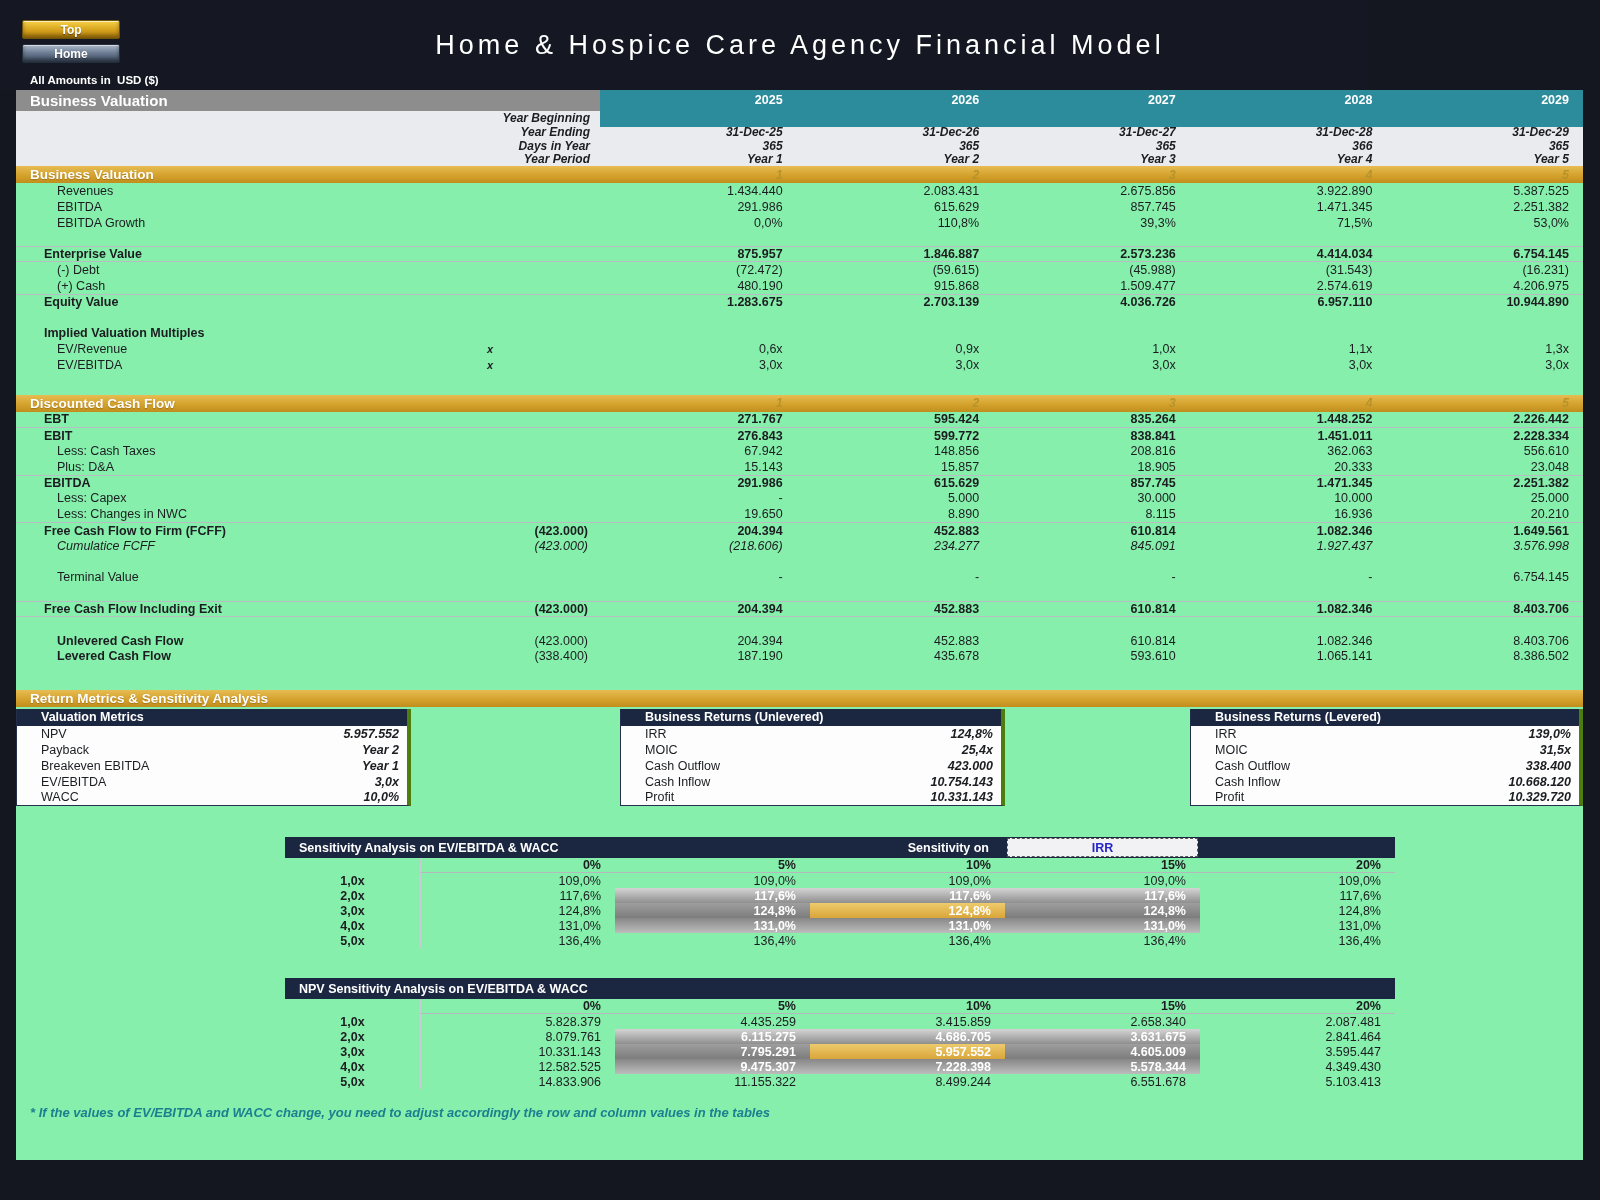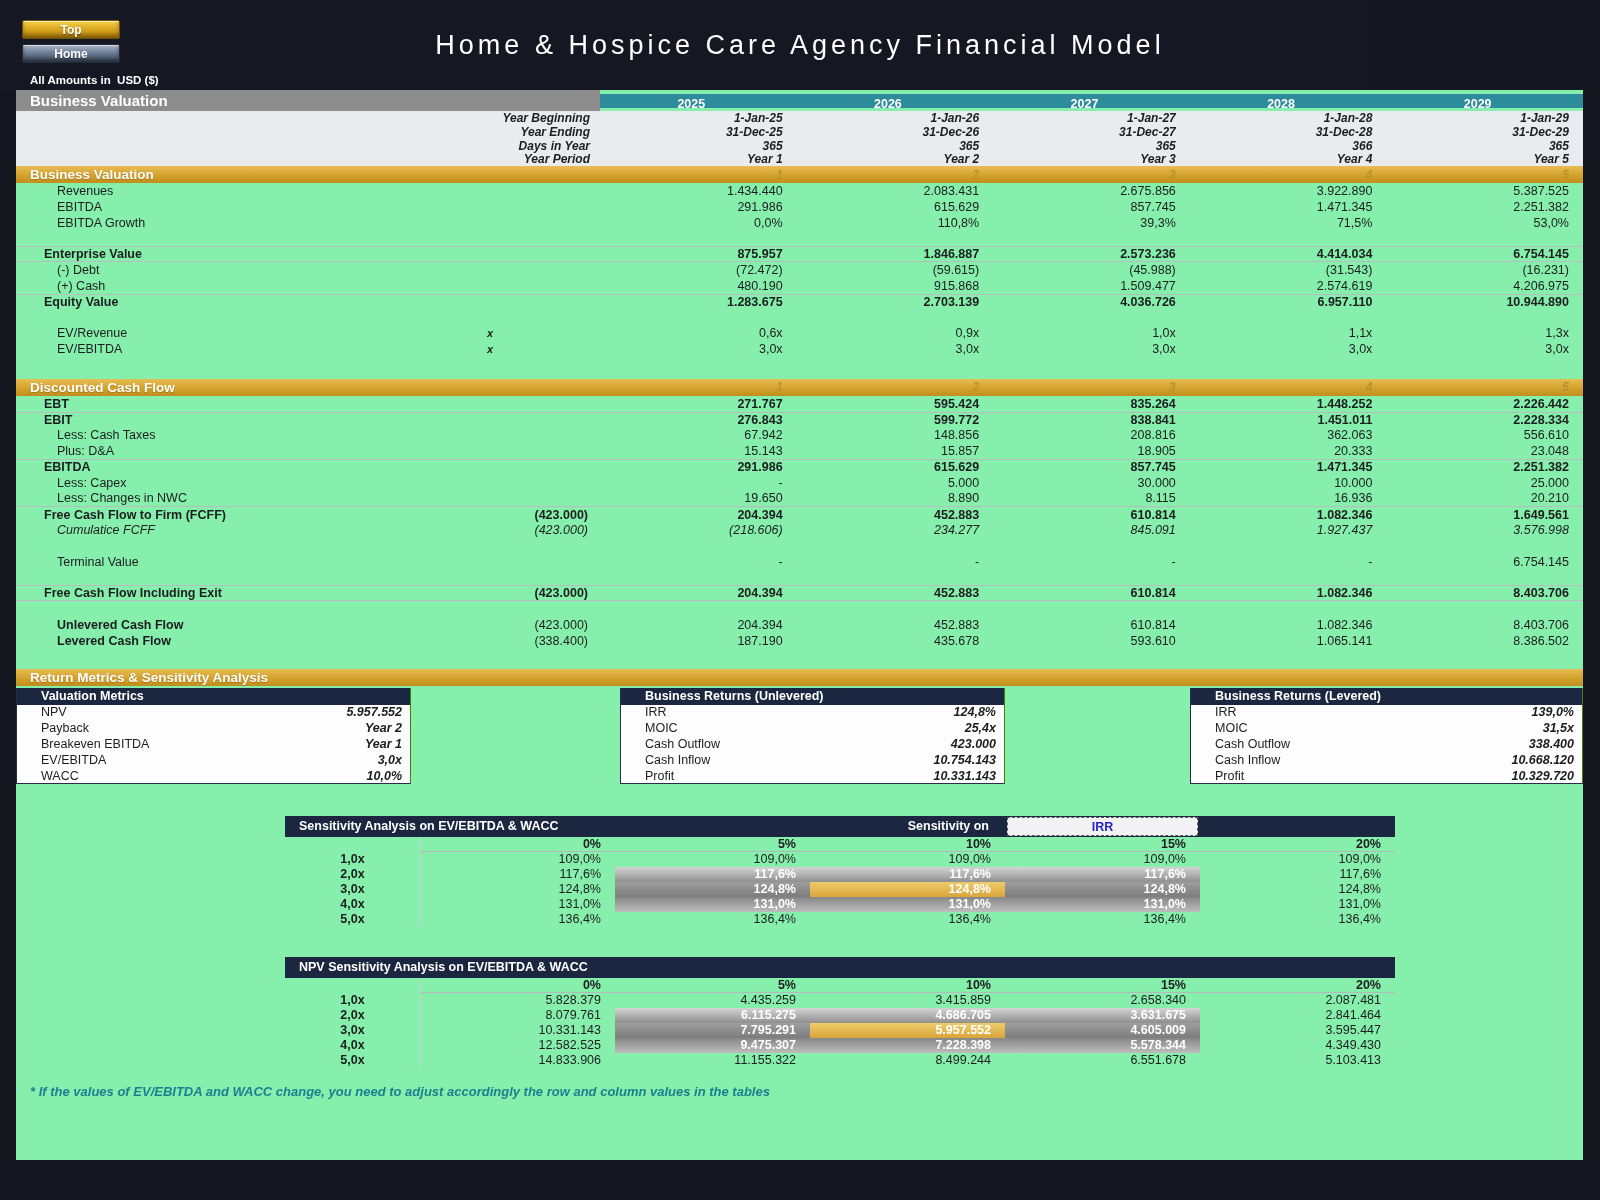--- a/index.html
+++ b/index.html
@@ -32,41 +32,41 @@
   .bold .c { font-weight:700; }
   .lab.lbold { font-weight:700; }
   .ital .c { font-style:italic; }
   .bt { border-top:1px solid #b9bcc1; } .bb { border-bottom:1px solid #b9bcc1; }
   .blank { height:15.8px; }
 
   
   .headrow { height:21px; }
   .hgray { grid-column:1/3; background:#8d8d8d; color:#fff; font-size:15px; font-weight:700;
            padding-left:14px; height:21px; line-height:21px; }
-  .hy { background:#2d8c9c; color:#fff; font-size:12.5px; font-weight:700; text-align:center;
-        padding-right:14px; height:14px; line-height:21px; }
+  .hy { background:#2d8c9c; color:#fff; font-size:12.5px; font-weight:700; text-align:right;
+        padding-right:14px; height:37px; line-height:21px; }
 
   
   .daterows { background:#e9ebee; }
   .daterow { height:13.8px; }
   .daterow .c { font-size:12px; font-weight:700; font-style:italic;text-align:right; }
   .lab2 { grid-column:1/3; text-align:right; padding-right:10px; }
 
   
   .goldbar { position:relative; height:17px; background:linear-gradient(180deg,#e7bc52,#d2a02a 60%,#c18e1d);
              display:grid; grid-template-columns:364px 220px repeat(5,196.6px); align-items:center; }
   .goldbar .gtitle { grid-column:1/3; color:#fff; font-size:13.5px; font-weight:700; padding-left:14px;
              text-shadow:0 1px 1px rgba(120,85,10,.5); }
   .digit { text-align:right; padding-right:14px; color:#b8922b; font-weight:700; font-style:italic; font-size:12px; }
-  .mt6 { margin-top:6px; } .mt26 { margin-top:20px; }
+  .mt6 { margin-top:6px; } .mt26 { margin-top:26px; }
 
   
   .panels { position:relative; height:102px; margin-top:2px; }
   .panel { position:absolute; top:0; background:#fdfdfe; border-left:1px solid #232f4c;
-           border-right:1px solid #4d7c0f; border-bottom:1px solid #232f4c; }
+           border-right:4px solid #4d7c0f; border-bottom:1px solid #232f4c; }
   .p0 { left:0; width:395px; } .p1 { left:604px; width:385px; } .p2 { left:1174px; width:393px; }
   .phead { height:17px; background:#1b2740; color:#fff; font-size:12.5px; font-weight:700;
            line-height:17px; padding-left:24px; }
   .prow { display:flex; height:15.8px; align-items:center; }
   .plab { flex:1; font-size:12.5px; padding-left:24px; white-space:nowrap; }
   .pval { font-size:12.5px; font-weight:700; font-style:italic; text-align:right; padding-right:8px; }
 
   
   .sens { position:relative; left:269px; width:1110px; }
   .senshead { height:21px; background:#1b2740; display:grid; grid-template-columns:720px 195px 195px; align-items:center; }
@@ -219,20 +219,24 @@
       <div class="grow bold bt">
         <div class="c lab ind1">Equity Value</div>
         <div class="c init"></div>
         <div class="c val">1.283.675</div>
         <div class="c val">2.703.139</div>
         <div class="c val">4.036.726</div>
         <div class="c val">6.957.110</div>
         <div class="c val">10.944.890</div>
       </div>
       <div class="grow blank"></div>
+      <div class="grow bold">
+        <div class="c lab ind1">Implied Valuation Multiples</div>
+        <div class="c init"></div>
+      </div>
       <div class="grow">
         <div class="c lab ind2">EV/Revenue</div>
         <div class="c init ctr">x</div>
         <div class="c val">0,6x</div>
         <div class="c val">0,9x</div>
         <div class="c val">1,0x</div>
         <div class="c val">1,1x</div>
         <div class="c val">1,3x</div>
       </div>
       <div class="grow">

